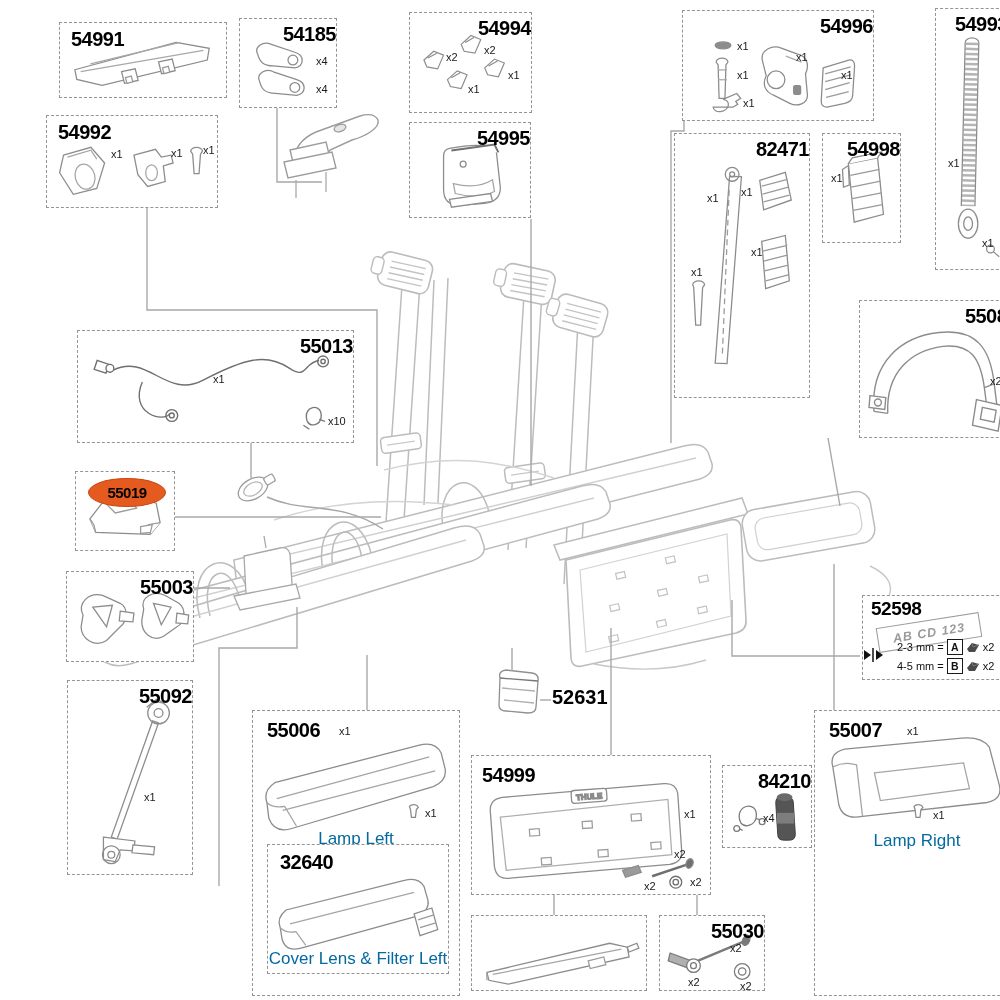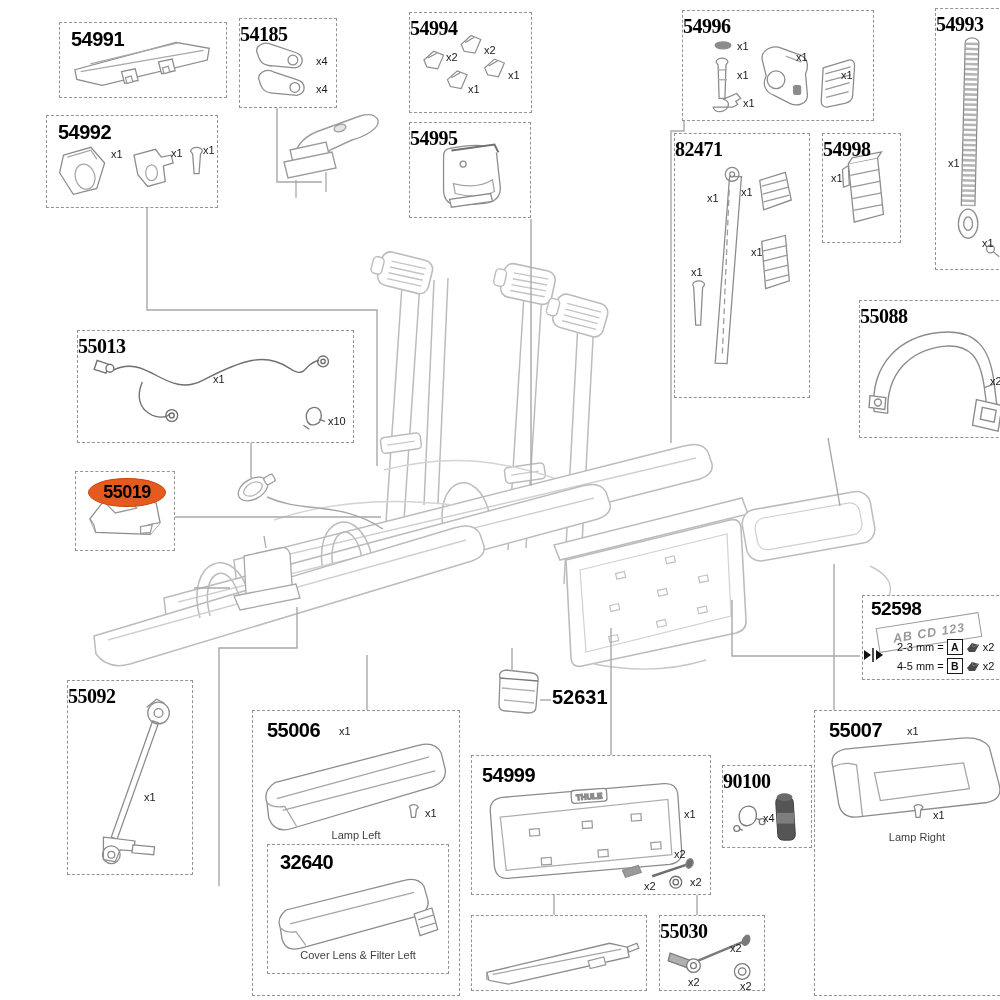--- a/index.html
+++ b/index.html
@@ -4,27 +4,27 @@
 <style>
   html,body{margin:0;padding:0;background:#fff;}
   #canvas{position:relative;width:1000px;height:1000px;background:#fff;overflow:hidden;
           font-family:"Liberation Sans",sans-serif;margin-left:34px;}
   svg{display:block;}
   #art{position:absolute;left:0;top:0;z-index:1;}
   .pbox{position:absolute;border:1.4px dashed #949494;background:#fff;z-index:2;box-sizing:border-box;}
   .inbox{z-index:3;}
   .pnum{position:absolute;font-weight:bold;font-size:20px;color:#000;letter-spacing:-0.5px;white-space:nowrap;}
   .tl{left:11px;top:5px;}
-  .tc{left:0;right:0;top:4px;text-align:left;font-family:Liberation Serif, serif;}
+  .tc{left:0;right:0;top:4px;text-align:right;}
   .qty{position:absolute;font-size:11px;font-weight:500;color:#1a1a1a;white-space:nowrap;z-index:4;}
-  .cap{position:absolute;left:0;right:0;text-align:center;font-size:11px;color:#404040;white-space:nowrap;}
+  .cap{position:absolute;left:0;right:0;text-align:center;font-size:17px;color:#0369a1;white-space:nowrap;}
   .sk{position:absolute;left:0;top:0;width:100%;height:100%;}
   .hl{position:absolute;left:12px;top:6px;width:76px;height:27px;background:#e55a1e;border:1px solid #c84812;
       border-radius:50%;display:flex;align-items:center;justify-content:center;
-      font-weight:bold;font-size:18px;color:#000;letter-spacing:-0.5px;z-index:4;}
+      font-weight:bold;font-size:15px;color:#000;letter-spacing:-0.5px;z-index:4;}
   .freelabel{position:absolute;font-weight:bold;font-size:20px;color:#000;z-index:2;}
   
   .plate598{position:absolute;left:14px;top:24px;width:102px;height:23px;border:1.2px solid #9a9a9a;
             transform:rotate(-9deg);display:flex;align-items:center;justify-content:center;
             font-style:italic;font-weight:bold;font-size:12.5px;color:#9a9a9a;background:#fff;letter-spacing:1px;}
   .row598{position:absolute;display:flex;align-items:center;gap:3px;font-size:11px;color:#111;z-index:4;}
   .codebox{display:inline-block;width:14px;height:14px;border:1.6px solid #1a1a1a;font-size:10.5px;
            font-weight:bold;line-height:14px;text-align:center;color:#111;background:#fff;}
 </style>
 </head>
@@ -338,20 +338,33 @@
       <path d="M32,34 L54,29 L62,37 L40,42 Z" stroke="#9a9a9a"></path>
       <path d="M20,62 L18,54 L14,48 M76,64 L74,54 L86,52" stroke="#9a9a9a"></path>
       <path d="M66,56 l12,-2 l-2,8 l-10,1 z" stroke="#9a9a9a"></path>
     </g>
   </svg>
   <div class="hl">
     <span>55019</span>
   </div>
 </div>
 
+<div class="pbox" style="left:32px;top:571px;width:128px;height:91px">
+  <svg class="sk" viewBox="0 0 128 91">
+    <g fill="#fff" stroke="#8c8c8c" stroke-width="1.3">
+      <path d="M16,44 C10,32 22,20 36,24 L54,32 C62,36 62,50 54,56 L40,70 C28,78 14,68 14,56 Z"></path>
+      <path d="M26,36 L46,34 L40,56 Z" fill="none"></path>
+      <path d="M54,40 l14,2 l-1,9 l-14,-1 z"></path>
+      <path d="M78,38 C74,26 88,18 100,24 L114,32 C122,38 120,52 112,56 L98,66 C86,72 76,62 76,50 Z"></path>
+      <path d="M88,32 L106,36 L96,54 Z" fill="none"></path>
+      <path d="M112,42 l12,2 l-1,9 l-12,-1 z"></path>
+    </g>
+  </svg>
+  <div class="pnum tc">55003</div>
+</div>
 
 <div class="pbox" style="left:828px;top:595px;width:157px;height:85px">
   <div class="pnum" style="left:8px;top:2px;font-size:19px">52598</div>
   <div class="plate598">
     <span>AB CD 123</span>
   </div>
   <svg style="position:absolute;left:1px;top:50px" width="20" height="18" viewBox="0 0 20 18">
     <path d="M0,9 L7,4 L7,14 Z" fill="#111" transform="rotate(180 3.5 9)"></path>
     <line x1="9" y1="2" x2="9" y2="16" stroke="#111" stroke-width="1.5"></line>
     <path d="M12,9 L19,4 L19,14 Z" fill="#111" transform="rotate(180 15.5 9)"></path>
@@ -464,21 +477,21 @@
     <g stroke="#7a7a7a" stroke-width="1.3" fill="none">
       <path d="M18,58 c-8,-18 18,-24 16,-6 c-1,9 -12,12 -16,6 z"></path>
       <path d="M12,62 l8,4 M34,54 l8,2"></path>
       <circle cx="14" cy="64" r="3" fill="#fff"></circle>
           <circle cx="40" cy="57" r="3" fill="#fff"></circle>
     </g>
     <path d="M58,32 Q54,32 54,38 L56,70 Q56,76 62,76 L68,76 Q74,76 74,70 L72,38 Q72,32 66,32 Z" fill="#555" stroke="#3f3f3f"></path>
     <rect x="55" y="48" width="18" height="11" fill="#7d7d7d"></rect>
     <ellipse cx="63" cy="32" rx="8" ry="4" fill="#6a6a6a"></ellipse>
   </svg>
-  <div class="pnum tc">90100</div>
+  <div class="pnum tc">84210</div>
   <span class="qty" style="left:40px;top:46px">x4</span>
 </div>
 
 <div class="pbox" style="left:437px;top:915px;width:176px;height:76px">
   <svg class="sk" viewBox="0 0 176 76">
     <g fill="#fff" stroke="#8c8c8c" stroke-width="1.3">
       <path d="M14,58 L140,28 L158,32 L160,42 L36,70 L16,66 Z"></path>
       <path d="M20,60 L152,34" stroke="#a5a5a5"></path>
       <path d="M158,32 l10,-4 l2,5 l-10,4 z"></path>
       <path d="M118,46 l16,-4 l2,8 l-16,4 z" stroke="#9a9a9a"></path>

